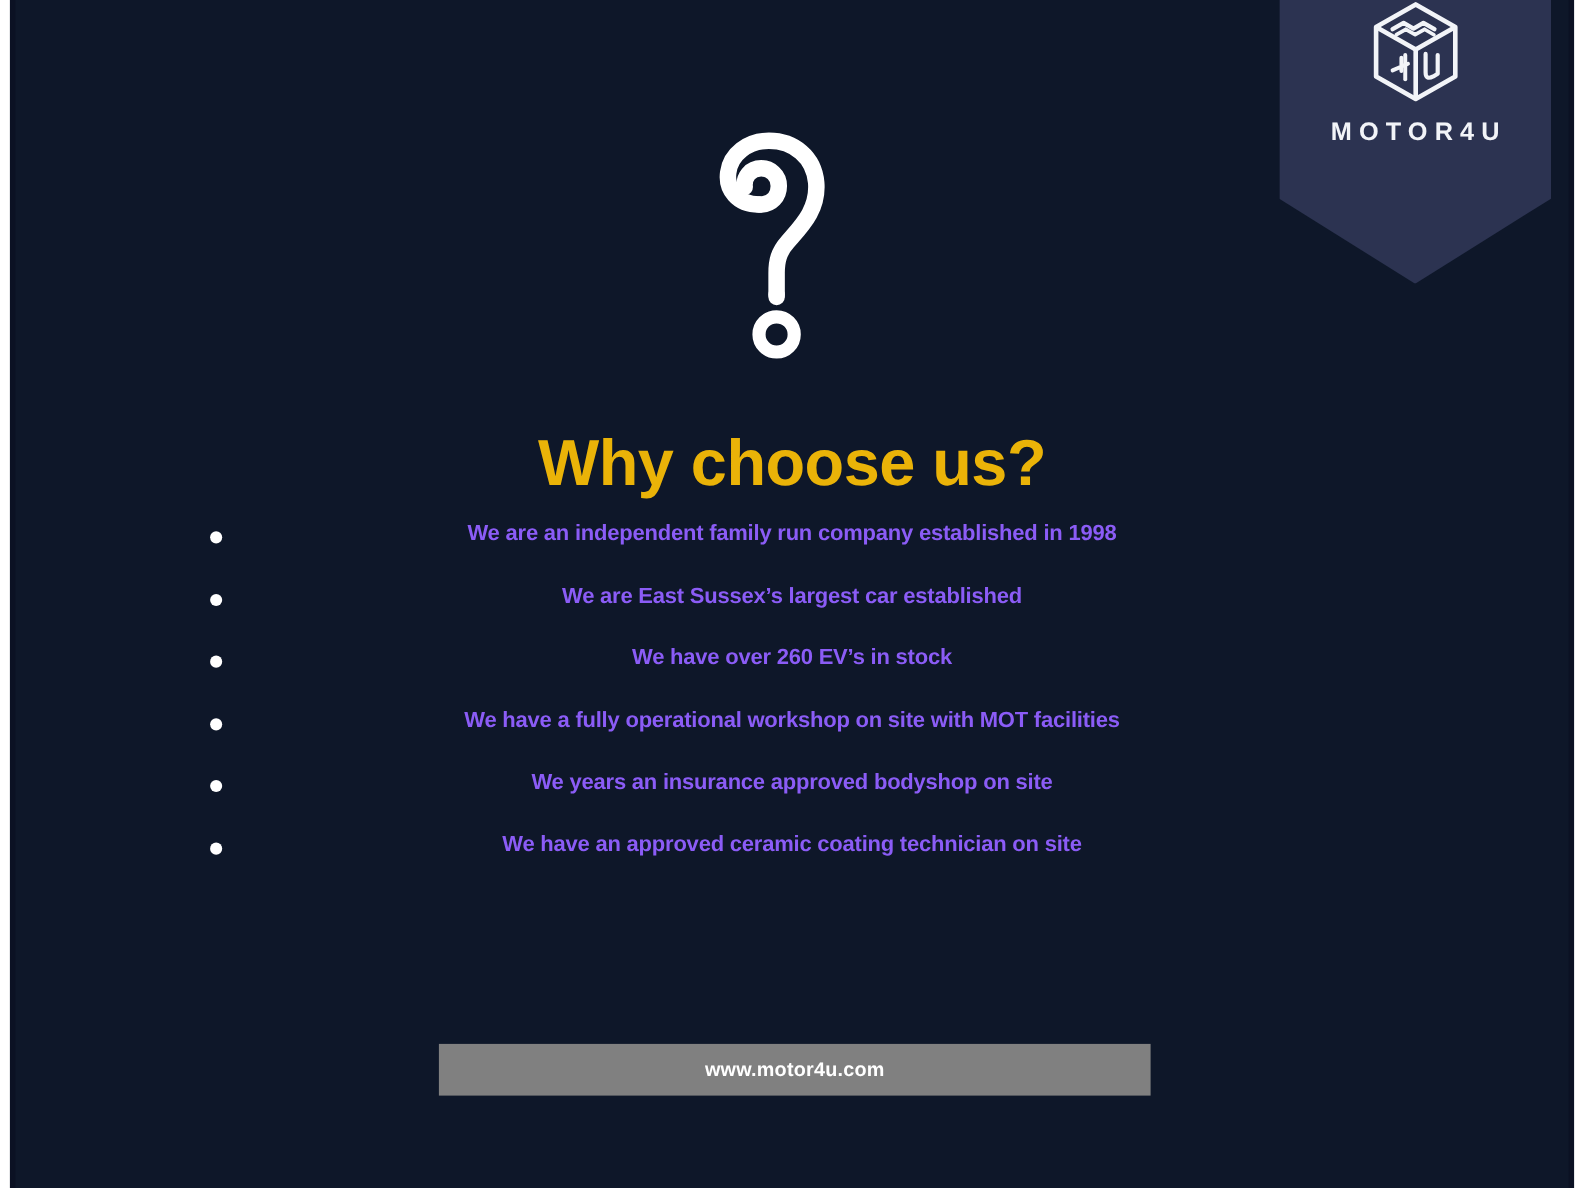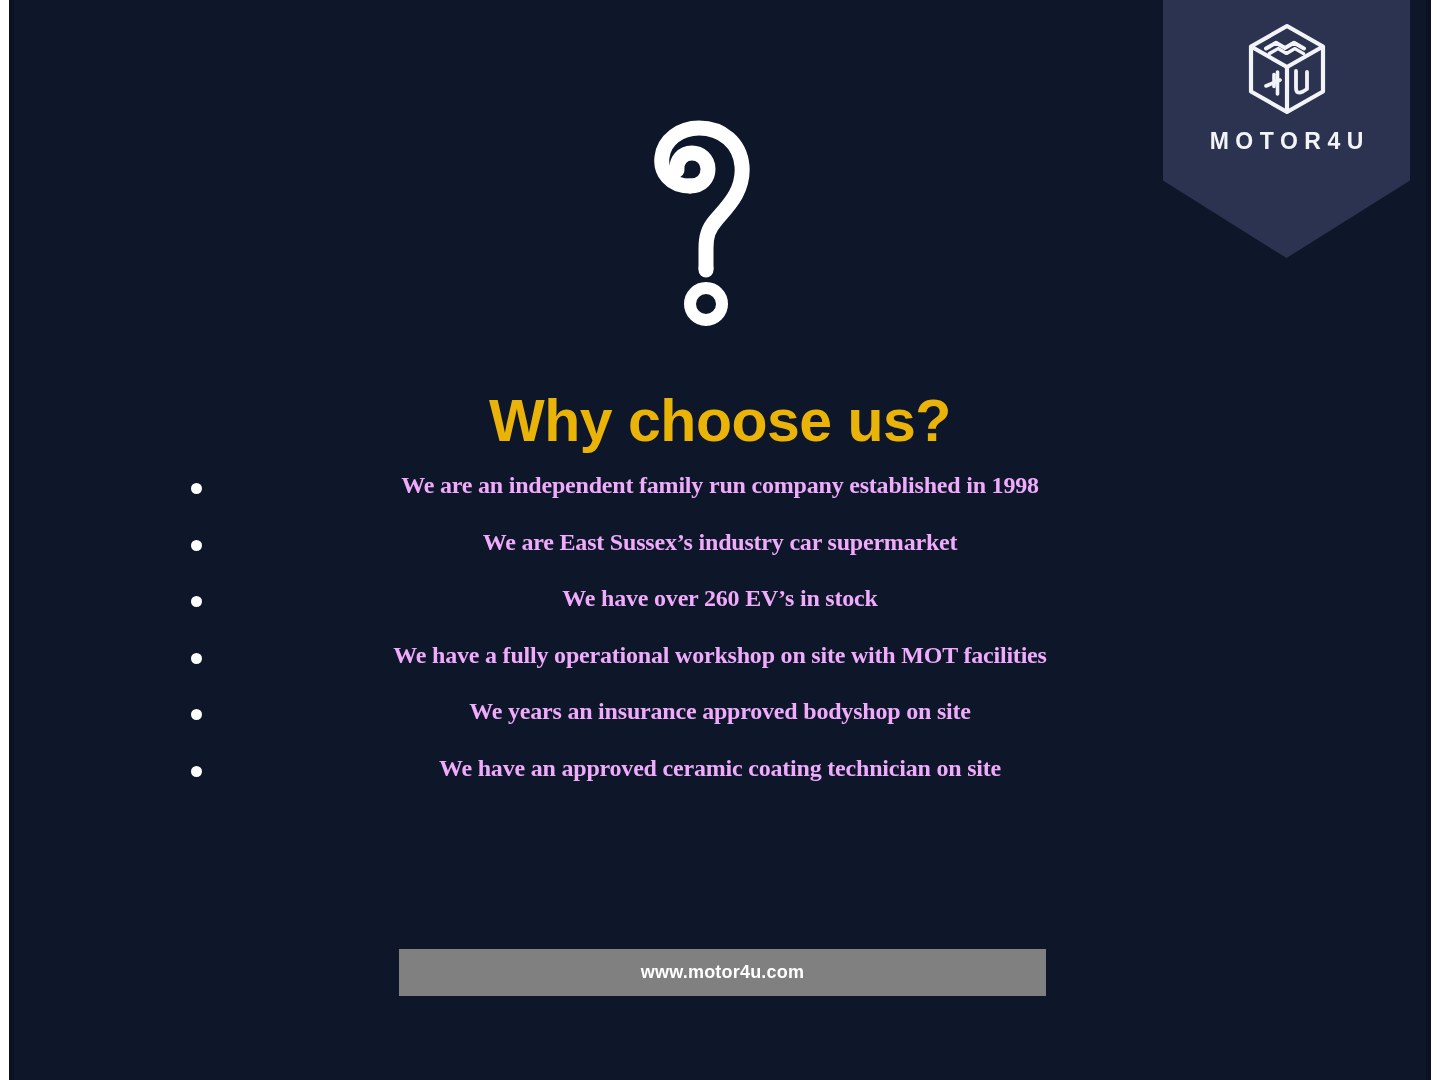--- a/index.html
+++ b/index.html
@@ -53,21 +53,20 @@
     top: 0;
     width: 247px;
     height: 258px;
     background: #2c3351;
     -webkit-clip-path: polygon(0 0, 100% 0, 100% 70%, 50% 100%, 0 70%);
     clip-path: polygon(0 0, 100% 0, 100% 70%, 50% 100%, 0 70%);
     display: flex;
     flex-direction: column;
     align-items: center;
     justify-content: flex-start;
-    padding-top: 22px;
     box-sizing: border-box;
   }
   #logo-cube {
     width: 86px;
     height: 94px;
     display: block;
   }
   #logo-wordmark {
     margin-top: 12px;
     color: #f2f4f8;
@@ -128,24 +127,24 @@
     position: absolute;
     left: 182px;
     top: 17px;
     width: 11px;
     height: 11px;
     border-radius: 50%;
     background: #ffffff;
   }
   .benefit-text {
     display: inline-block;
-    color: #f0abfc;
-    font-family: Liberation Serif, serif;
-    font-weight: 700;
-    font-size: 24px;
+    color: #8b5cf6;
+    font-family: Liberation Sans, sans-serif;
+    font-weight: 700;
+    font-size: 20px;
     letter-spacing: -0.2px;
     line-height: 38px;
     white-space: nowrap;
   }
 
   
   #website-bar {
     position: absolute;
     left: 390px;           
     top: 949px;
@@ -218,21 +217,21 @@
 
     <h1 id="page-title">Why choose us?</h1>
 
     <ul id="benefits-list">
       <li class="benefit-item">
         <span class="benefit-bullet"></span>
         <span class="benefit-text">We are an independent family run company established in 1998</span>
       </li>
       <li class="benefit-item">
         <span class="benefit-bullet"></span>
-        <span class="benefit-text">We are East Sussex’s industry car supermarket</span>
+        <span class="benefit-text">We are East Sussex’s largest car established</span>
       </li>
       <li class="benefit-item">
         <span class="benefit-bullet"></span>
         <span class="benefit-text">We have over 260 EV’s in stock</span>
       </li>
       <li class="benefit-item">
         <span class="benefit-bullet"></span>
         <span class="benefit-text">We have a fully operational workshop on site with MOT facilities</span>
       </li>
       <li class="benefit-item">

